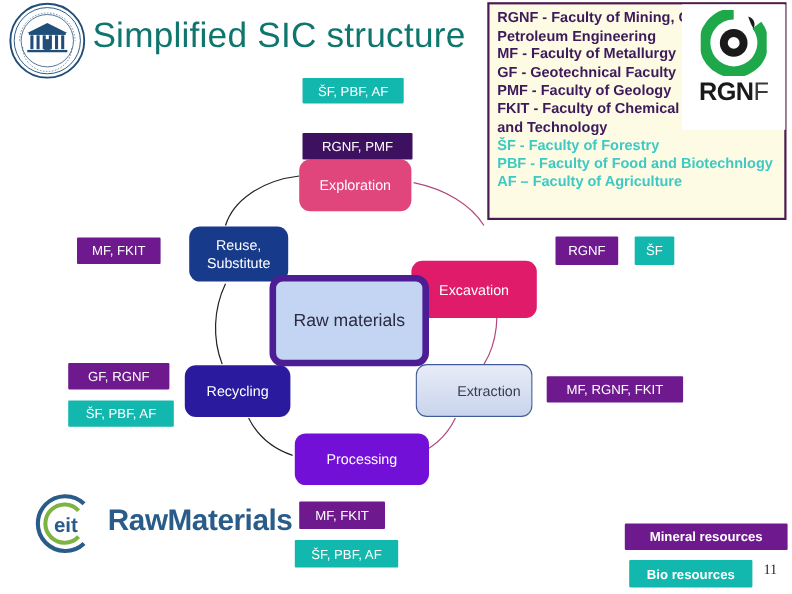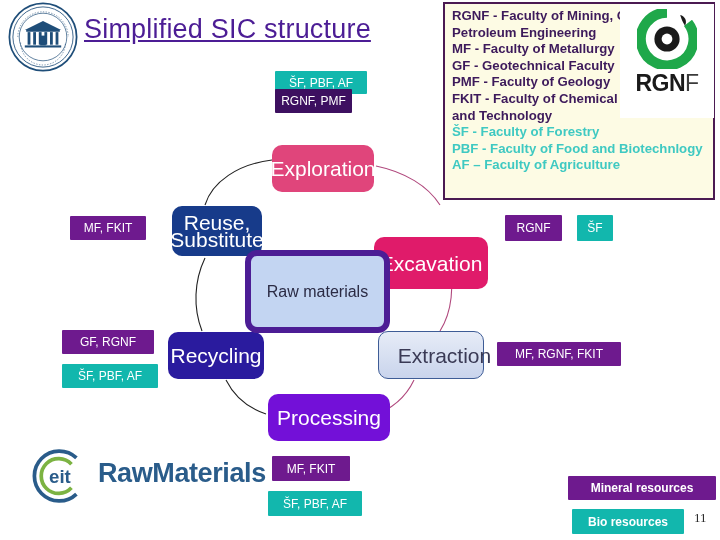--- a/index.html
+++ b/index.html
@@ -15,25 +15,24 @@
     font-family: "Liberation Sans", sans-serif;
   }
 
   
   .abs { position: absolute; }
 
   
   #page-title {
     left: 84px;
     top: 14px;
-    font-size: 27px;
-    color: #4c1d95;
+    font-size: 32px;
+    color: #0f766e;
     letter-spacing: 0.2px;
     white-space: nowrap;
-    text-decoration: underline;
   }
 
   
   #uniz-logo-wrap {
     left: 4px;
     top: 2px;
     width: 78px;
     height: 118px;
   }
   #uniz-seal {
@@ -116,21 +115,21 @@
   }
 
   
   .node {
     box-sizing: border-box;
     border-radius: 10px;
     display: flex;
     align-items: center;
     justify-content: center;
     text-align: center;
-    font-size: 21px;
+    font-size: 13px;
     line-height: 17px;
     color: #ffffff;
     padding: 2px 6px;
   }
   #node-exploration {
     left: 272px; top: 145px; width: 102px; height: 47px;
     background: #E0457B;
   }
   #node-excavation {
     left: 374px; top: 205px; width: 114px; height: 52px;
@@ -176,21 +175,21 @@
     color: #ffffff;
     white-space: nowrap;
     padding: 0 16px;
     border-radius: 1px;
   }
   .chip.mineral { background: #6E1A8E; }
   .chip.bio     { background: #12B7AD; }
   .chip.dark    { background: #3D1060; }
 
   #chip-top-bio    { left: 275px; top: 71px;  width: 92px;  height: 23px; }
-  #chip-top-dark   { left: 275px; top: 89px; width: 77px;  height: 24px; }
+  #chip-top-dark   { left: 275px; top: 121px; width: 100px;  height: 24px; }
   #chip-left-mffkit{ left: 70px;  top: 216px; width: 76px;  height: 24px; }
   #chip-gf-rgnf    { left: 62px;  top: 330px; width: 92px;  height: 24px; }
   #chip-sf-pbf-af-l{ left: 62px;  top: 364px; width: 96px;  height: 24px; }
   #chip-rgnf-right { left: 505px; top: 215px; width: 57px;  height: 26px; }
   #chip-sf-right   { left: 577px; top: 215px; width: 36px;  height: 26px; }
   #chip-mf-rgnf-fkit{left: 497px; top: 342px; width: 124px; height: 24px; }
   #chip-bot-mineral{ left: 272px; top: 456px; width: 78px;  height: 25px; }
   #chip-bot-bio    { left: 268px; top: 491px; width: 94px;  height: 25px; }
   #chip-legend-mineral { left: 568px; top: 476px; width: 148px; height: 24px; font-weight: bold; }
   #chip-legend-bio     { left: 572px; top: 509px; width: 112px; height: 25px; font-weight: bold; }

